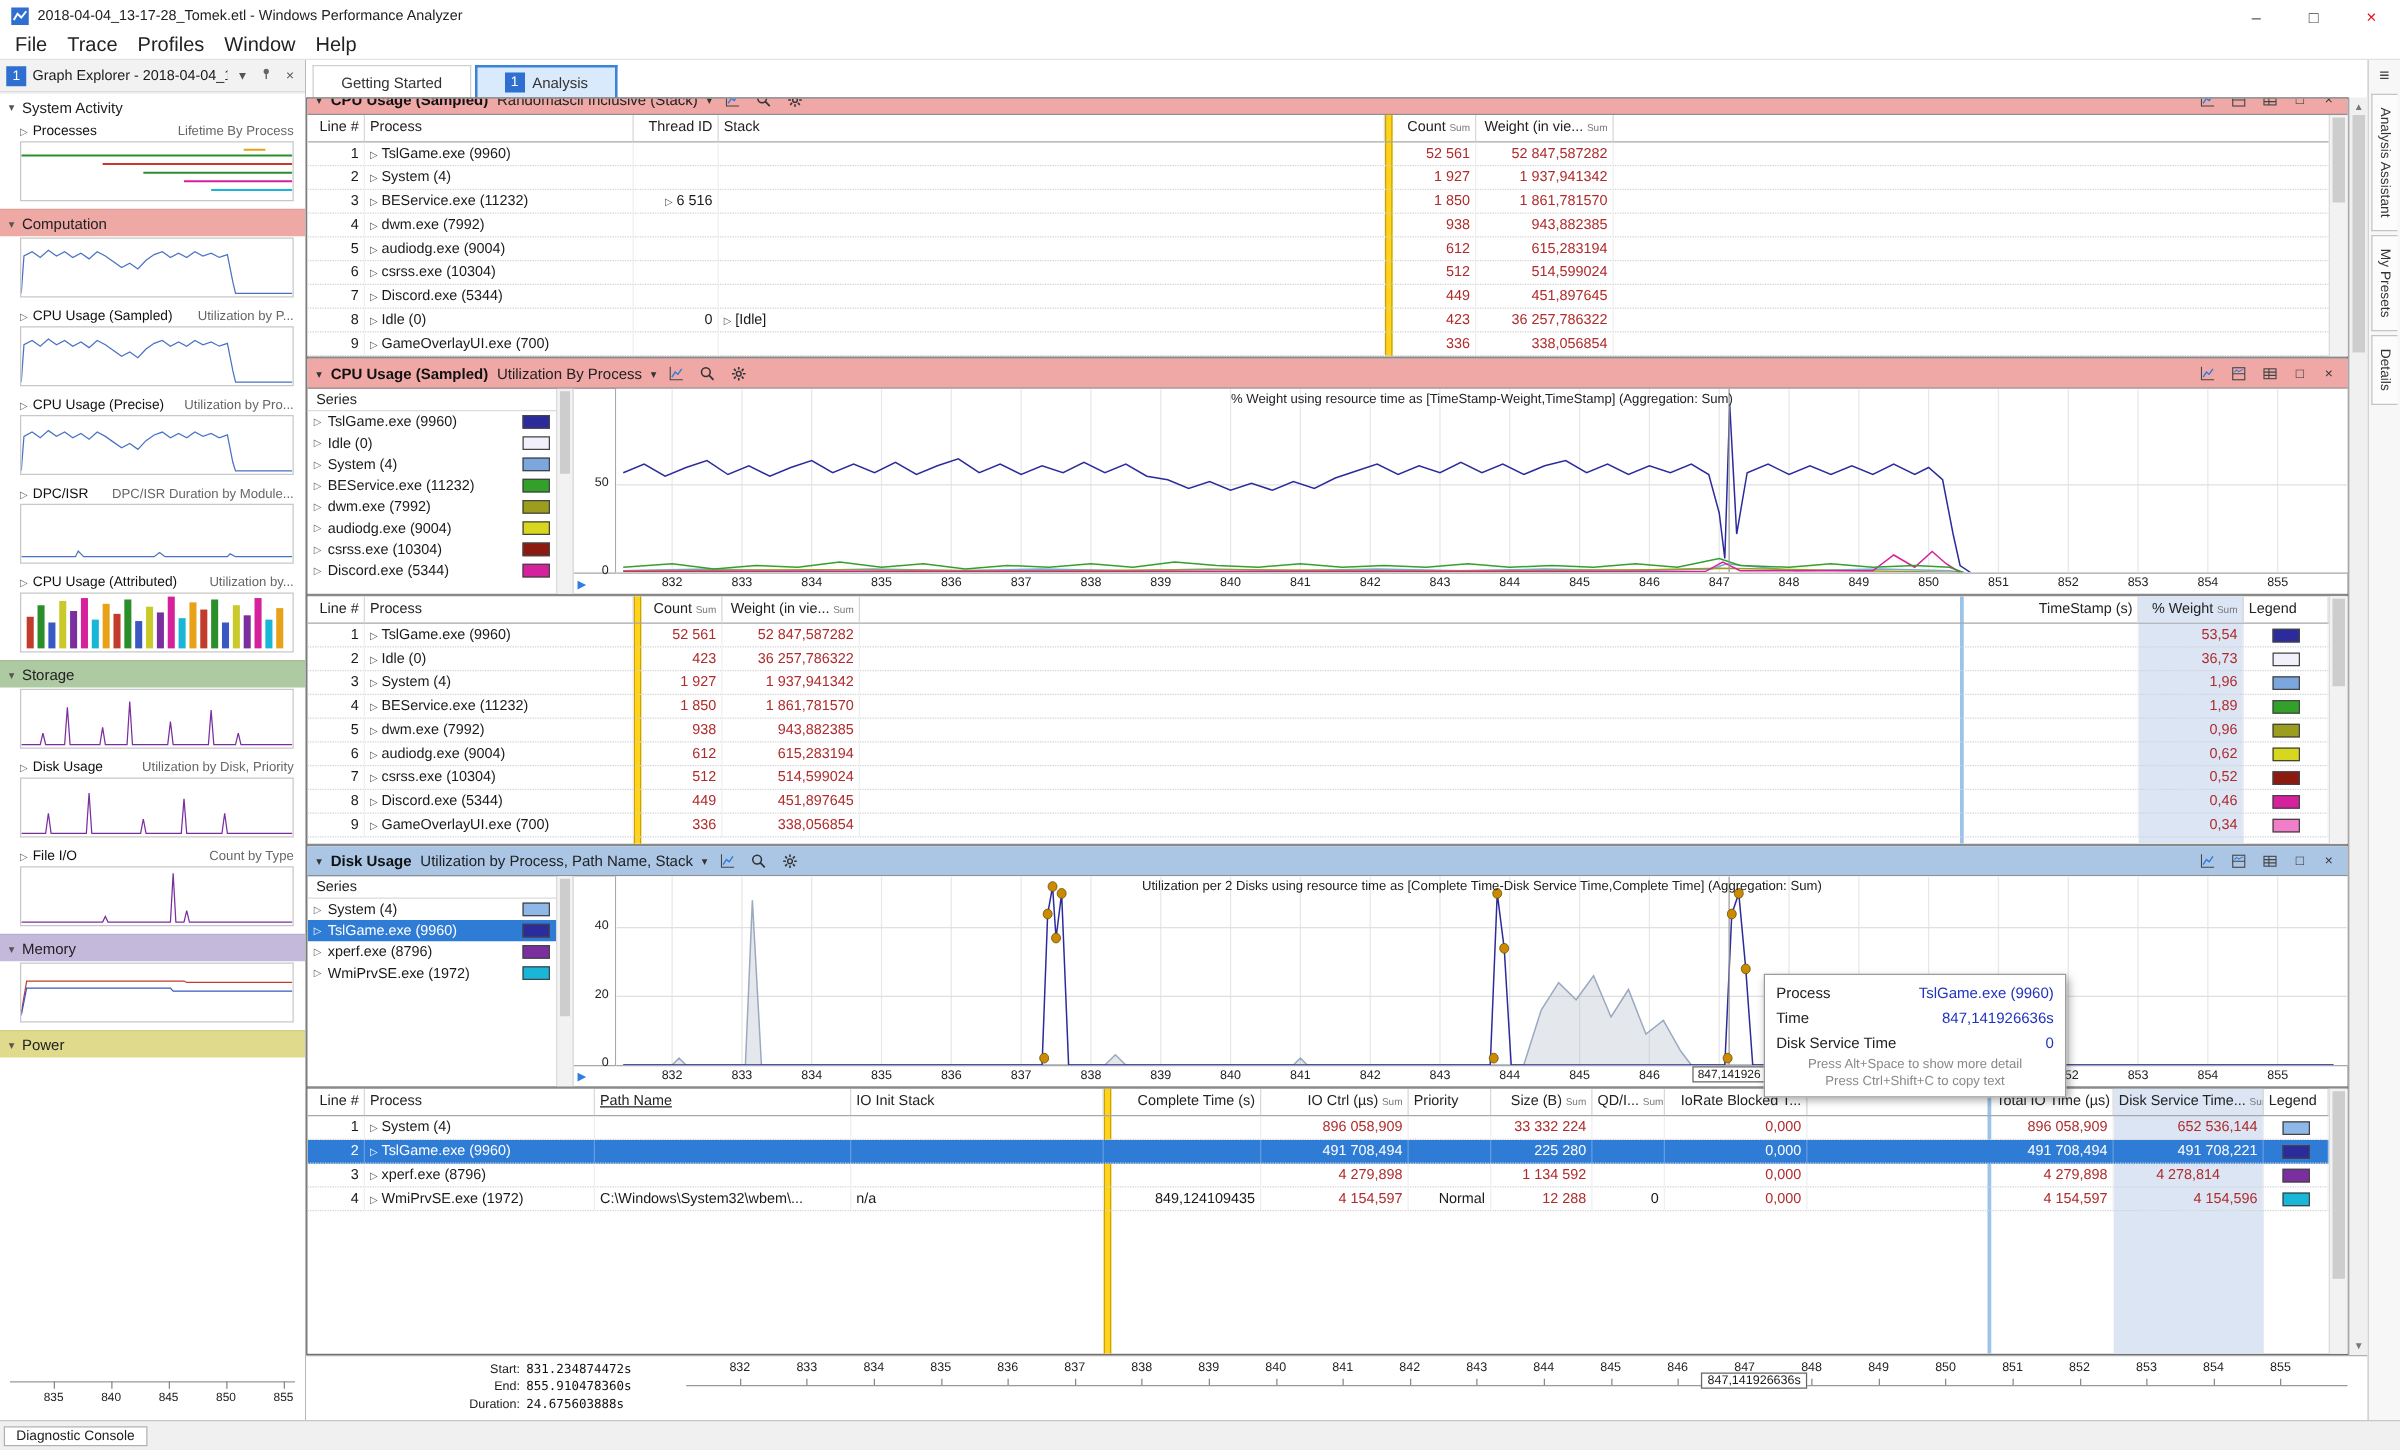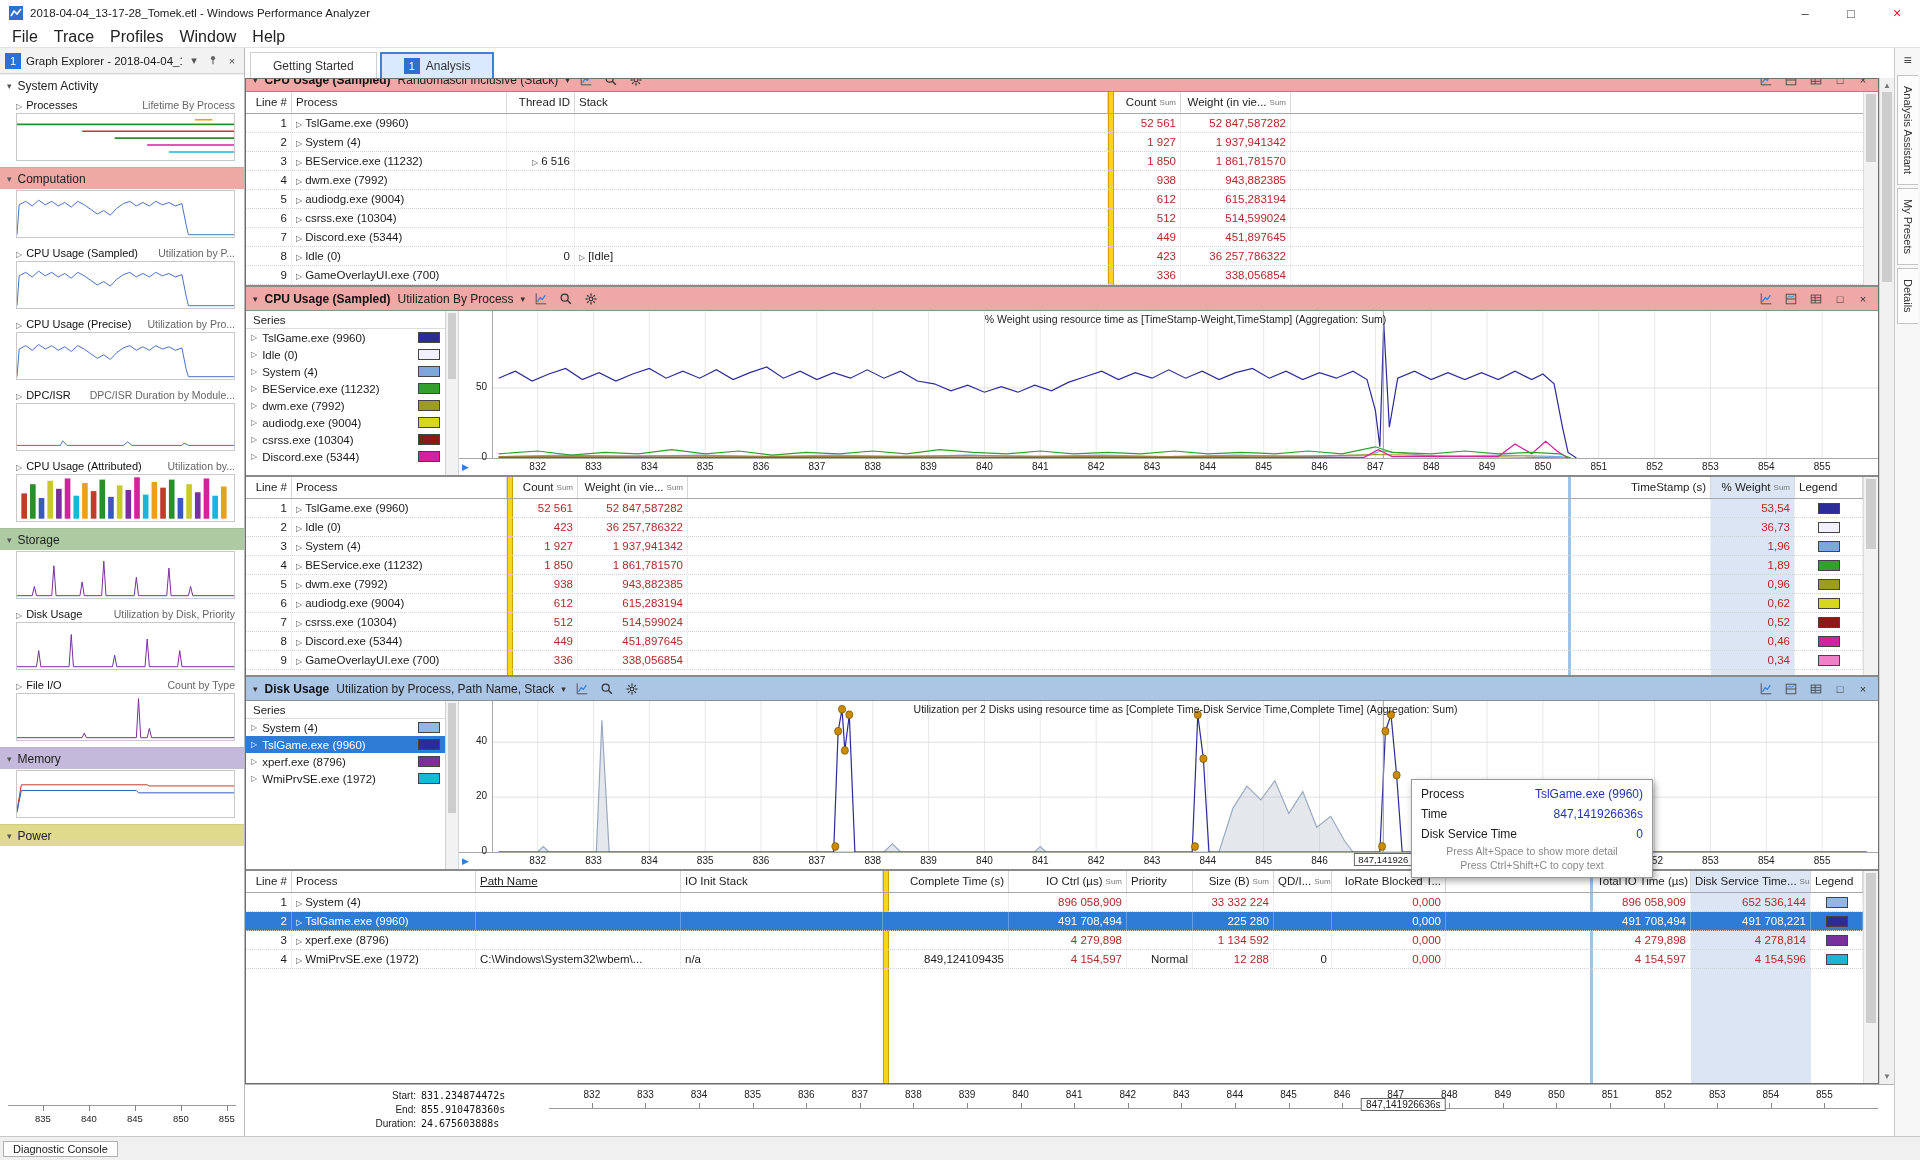--- a/index.html
+++ b/index.html
@@ -1112,21 +1112,21 @@
                       <div class="td spacer" style="width: 6px;"></div>
                       <div class="td num" style="width: 120px;"></div>
                       <div class="td num red" style="width: 118px;">4 279,898</div>
                       <div class="td num" style="width: 66px;"></div>
                       <div class="td num red" style="width: 81px;">1 134 592</div>
                       <div class="td num" style="width: 58px;"></div>
                       <div class="td num red" style="width: 114px;">0,000</div>
                       <div class="td flex"></div>
                       <div class="td spacer" style="width: 3px;"></div>
                       <div class="td num red" style="width: 98px;">4 279,898</div>
-                      <div class="td num red" style="width: 120px;">4 278,814</div>
+                      <div class="td num red" style="width: 120px; text-align: center;">4 278,814</div>
                       <div class="td legc" style="width: 52px;">
                         <span class="swatch" style="background: rgb(123, 47, 158);"></span>
                       </div>
                     </div>
                     <div class="tr">
                       <div class="td num" style="width: 46px;">4</div>
                       <div class="td " style="width: 184px;"><span class="exp">▷</span>WmiPrvSE.exe (1972)</div>
                       <div class="td " style="width: 205px;">C:\Windows\System32\wbem\...</div>
                       <div class="td " style="width: 202px;">n/a</div>
                       <div class="td spacer" style="width: 6px;"></div>

